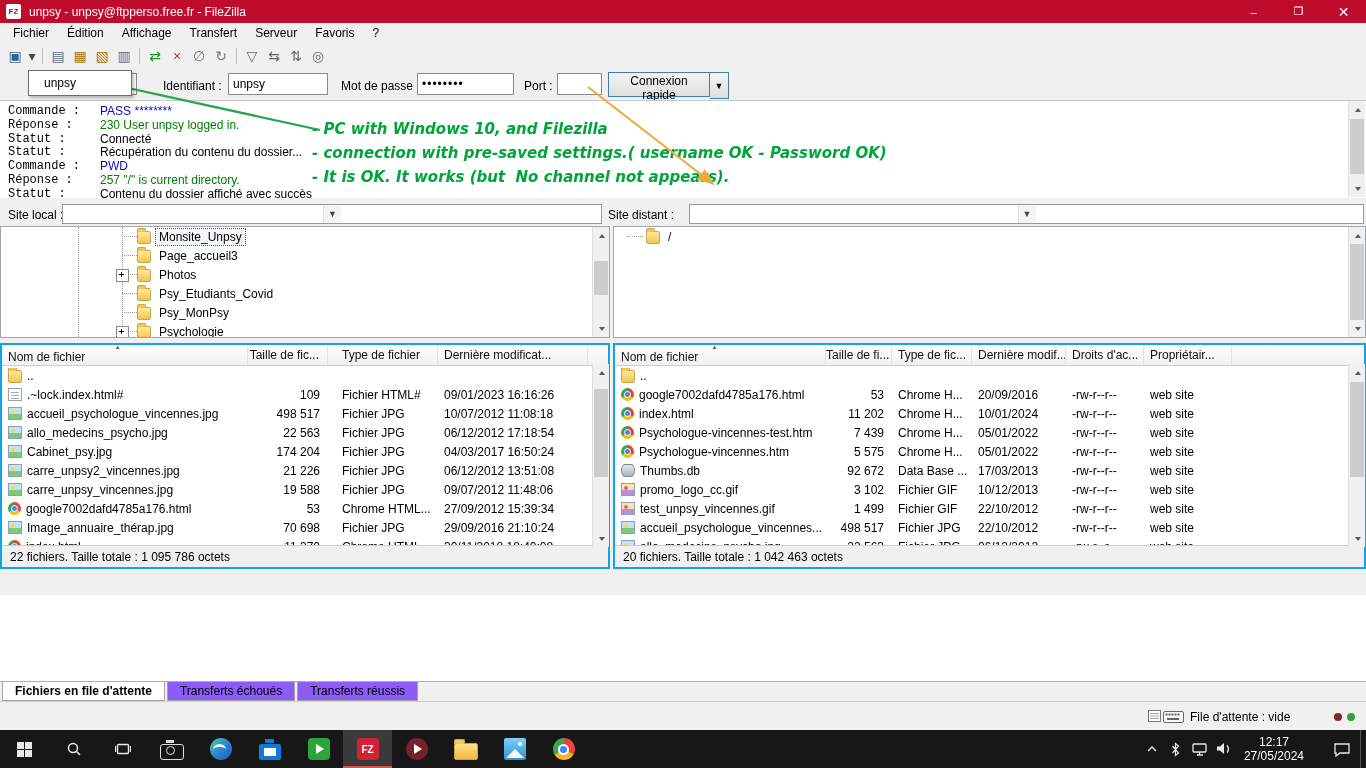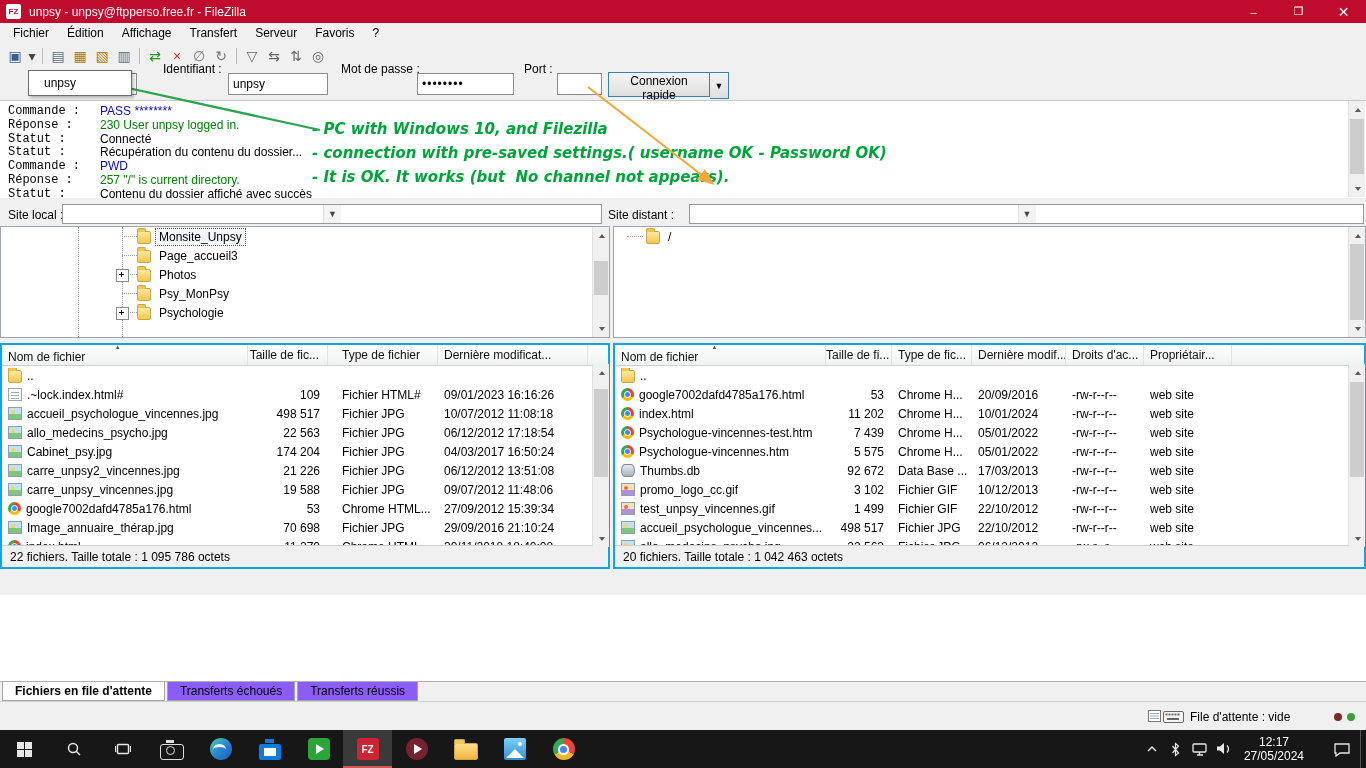--- a/index.html
+++ b/index.html
@@ -19,21 +19,21 @@
   #menubar{left:0;top:23px;width:1366px;height:20px;display:flex;align-items:center;background:#f0f0f0;padding-left:4px;}
   .mitem{padding:0 9px;line-height:20px;}
   #toolbar{left:0;top:43px;width:1366px;height:25px;display:flex;align-items:center;background:#f0f0f0;border-bottom:1px solid #e2e2e2;padding-left:4px;}
   .tbi{min-width:22px;height:22px;display:flex;align-items:center;justify-content:center;}
   .tbi .tbg{font-size:14px;line-height:14px;}
   .tbi[data-icon="separator"]{min-width:0;width:1px;height:16px;background:#bbb;margin:0 4px;}
   .tbi[data-icon="site-manager-dropdown-icon"]{min-width:12px;}
 
   
   #quickbar{left:0;top:68px;width:1366px;height:32px;background:#f0f0f0;border-bottom:1px solid #d8d8d8;}
-  .qlabel{position:absolute;top:62px;font-size:12px;}
+  .qlabel{position:absolute;top:79px;font-size:12px;}
   .qfield{position:absolute;height:22px;border:1px solid #8a8a8a;background:#fff;font:12px "Liberation Sans",sans-serif;padding:0 4px;box-sizing:border-box;}
   #hostfield{left:60px;top:73px;width:77px;}
   #userfield{left:228px;top:73px;width:100px;}
   #passfield{left:417px;top:73px;width:97px;letter-spacing:1px;}
   #portfield{left:557px;top:73px;width:45px;}
   #qc-btn{position:absolute;left:608px;top:72px;width:102px;height:25px;border:1px solid #3c7fb1;background:linear-gradient(#f4f4f4,#dfdfdf);font:12px "Liberation Sans",sans-serif;}
   #qc-caret{position:absolute;left:710px;top:72px;width:18px;height:25px;border:1px solid #3c7fb1;border-left:none;background:linear-gradient(#f4f4f4,#dfdfdf);font-size:9px;display:flex;align-items:center;justify-content:center;}
   #hostdrop{left:28px;top:70px;width:104px;height:26px;background:#fff;border:1px solid #6e6e6e;box-shadow:2px 2px 3px rgba(0,0,0,.25);z-index:6;line-height:24px;padding-left:15px;box-sizing:border-box;}
 
   
@@ -362,20 +362,25 @@
           <span class="fic" data-icon="folder"></span>
           <span class="tlabel" data-sel="">Page_accueil3</span>
         </div>
 
         <div class="trow">
           <span class="texp" data-exp="1"></span>
           <span class="fic" data-icon="folder"></span>
           <span class="tlabel" data-sel="">Photos</span>
         </div>
 
+        <div class="trow">
+
+          <span class="fic" data-icon="folder"></span>
+          <span class="tlabel" data-sel="">Psy_Etudiants_Covid</span>
+        </div>
 
         <div class="trow">
 
           <span class="fic" data-icon="folder"></span>
           <span class="tlabel" data-sel="">Psy_MonPsy</span>
         </div>
 
         <div class="trow">
           <span class="texp" data-exp="1"></span>
           <span class="fic" data-icon="folder"></span>

